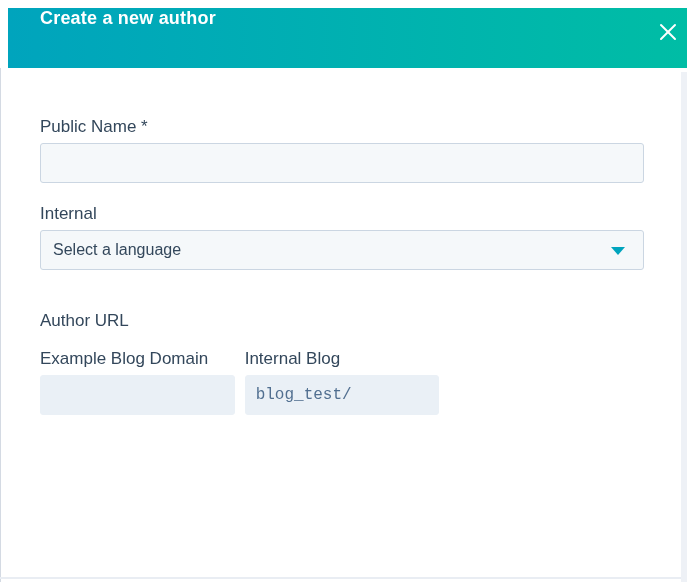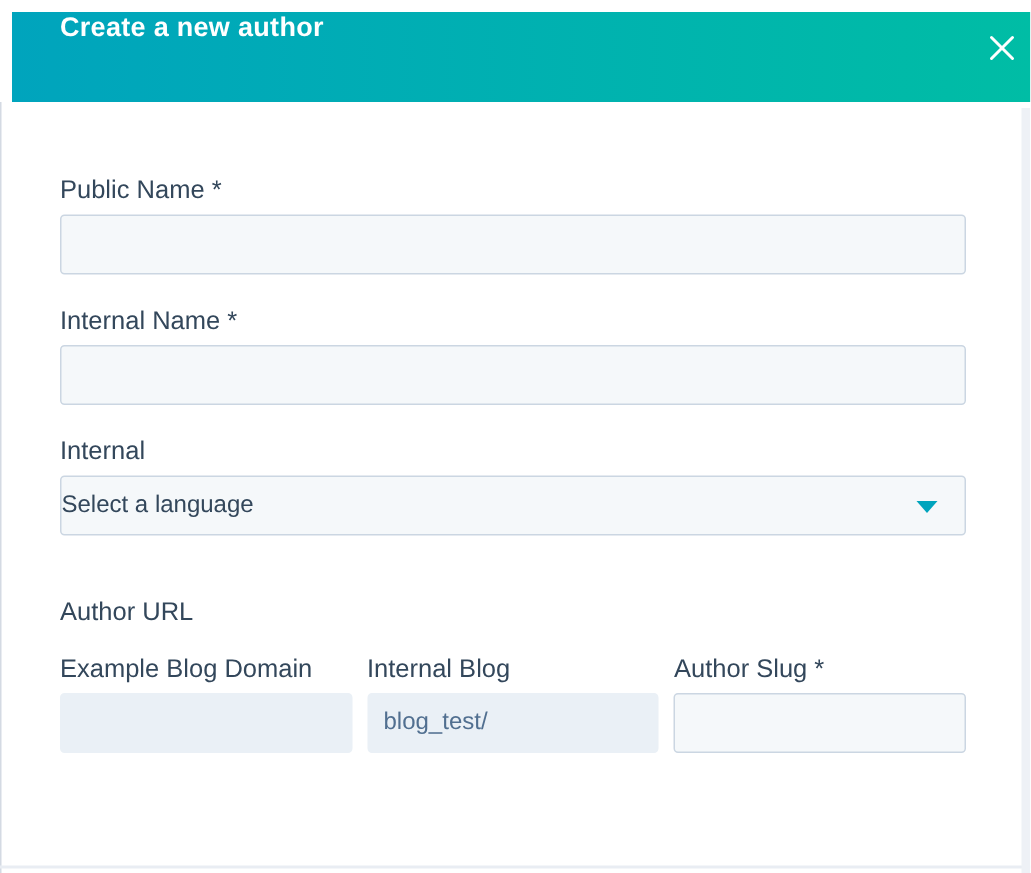--- a/index.html
+++ b/index.html
@@ -62,21 +62,21 @@
     line-height: 14px;
     margin-bottom: 9px;
   }
   .text-input {
     display: block;
     width: 100%;
     height: 40px;
     background: #f5f8fa;
     border: 1px solid #cbd6e2;
     border-radius: 3px;
-    font-family: Liberation Sans, sans-serif;
+    font-family: Liberation Mono, monospace;
     font-size: 16px;
     color: #33475b;
     padding: 0 10px;
     outline: none;
   }
   .text-input.disabled {
     background: #eaf0f6;
     border-color: #eaf0f6;
     color: #516f90;
   }
@@ -84,21 +84,21 @@
   
   .select-box {
     position: relative;
     width: 100%;
     height: 40px;
     background: #f5f8fa;
     border: 1px solid #cbd6e2;
     border-radius: 3px;
     display: flex;
     align-items: center;
-    padding: 0 40px 0 0;
+    padding: 0 40px 0 12px;
     cursor: pointer;
   }
   .select-text {
     color: #33475b;
     font-size: 16px;
   }
   .caret-down {
     position: absolute;
     right: 18px;
     top: 16px;
@@ -160,24 +160,20 @@
     </button>
   </div>
 
   <div class="modal-body">
 
     <div class="field-group">
       <label class="field-label">Public Name *</label>
       <input class="text-input" type="text" value="" style="">
     </div>
 
-    <div class="field-group">
-      <label class="field-label">Internal Name *</label>
-      <input class="text-input" type="text" value="" style="">
-    </div>
 
     <div class="field-group">
       <label class="field-label">Internal</label>
       <div class="select-box">
         <span class="select-text">Select a language</span>
         <span class="caret-down"></span>
       </div>
     </div>
 
     <div class="field-group">
@@ -187,24 +183,20 @@
         <div>
           <label class="field-label">Example Blog Domain</label>
           <input class="text-input disabled" type="text" disabled="" value="" style="">
         </div>
 
         <div>
           <label class="field-label">Internal Blog</label>
           <input class="text-input disabled" type="text" disabled="" value="blog_test/" style="">
         </div>
 
-        <div>
-          <label class="field-label">Author Slug *</label>
-          <input class="text-input" type="text" value="" style="">
-        </div>
 
       </div>
     </div>
 
 
   </div>
 
   <div class="left-edge"></div>
   <div class="bottom-edge"></div>
   <div class="scrollbar-track"></div>

